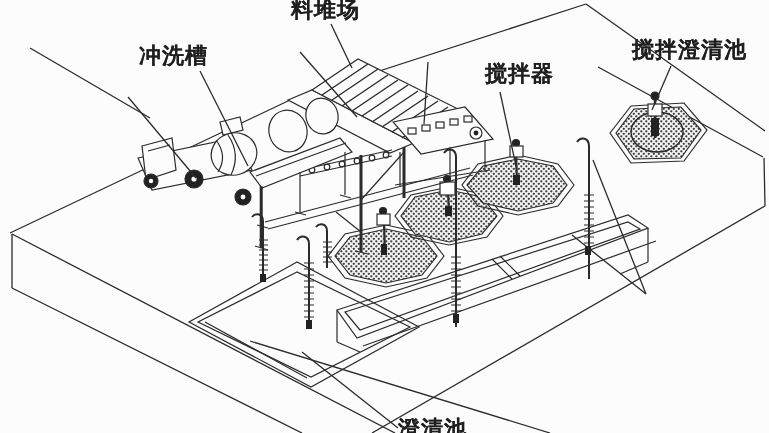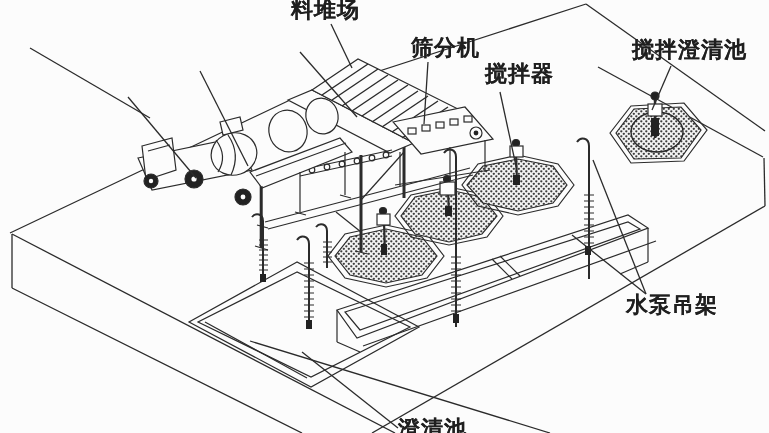--- a/index.html
+++ b/index.html
@@ -259,19 +259,18 @@
     <line x1="331" y1="24" x2="352" y2="68"></line>
     <line x1="428" y1="62" x2="424" y2="124"></line>
     <line x1="500" y1="92" x2="516" y2="166"></line>
     <line x1="671" y1="66" x2="652" y2="110"></line>
     <line x1="646" y1="294" x2="593" y2="160"></line>
     <line x1="646" y1="294" x2="572" y2="235"></line>
     <line x1="302" y1="352" x2="398" y2="428"></line>
   </g>
 </svg>
 
+  <div class="lbl" style="left:139px;top:44px">冲洗槽</div>
   <div class="lbl" style="left:291px;top:-2px">料堆场</div>
-  <div class="lbl" style="left:411px;top:36px">筛分机</div>
   <div class="lbl" style="left:485px;top:62px">搅拌器</div>
   <div class="lbl" style="left:632px;top:38px">搅拌澄清池</div>
-  <div class="lbl" style="left:626px;top:293px">水泵吊架</div>
   <div class="lbl" style="left:398px;top:417px">澄清池</div>
 </div>
 
 </body></html>

